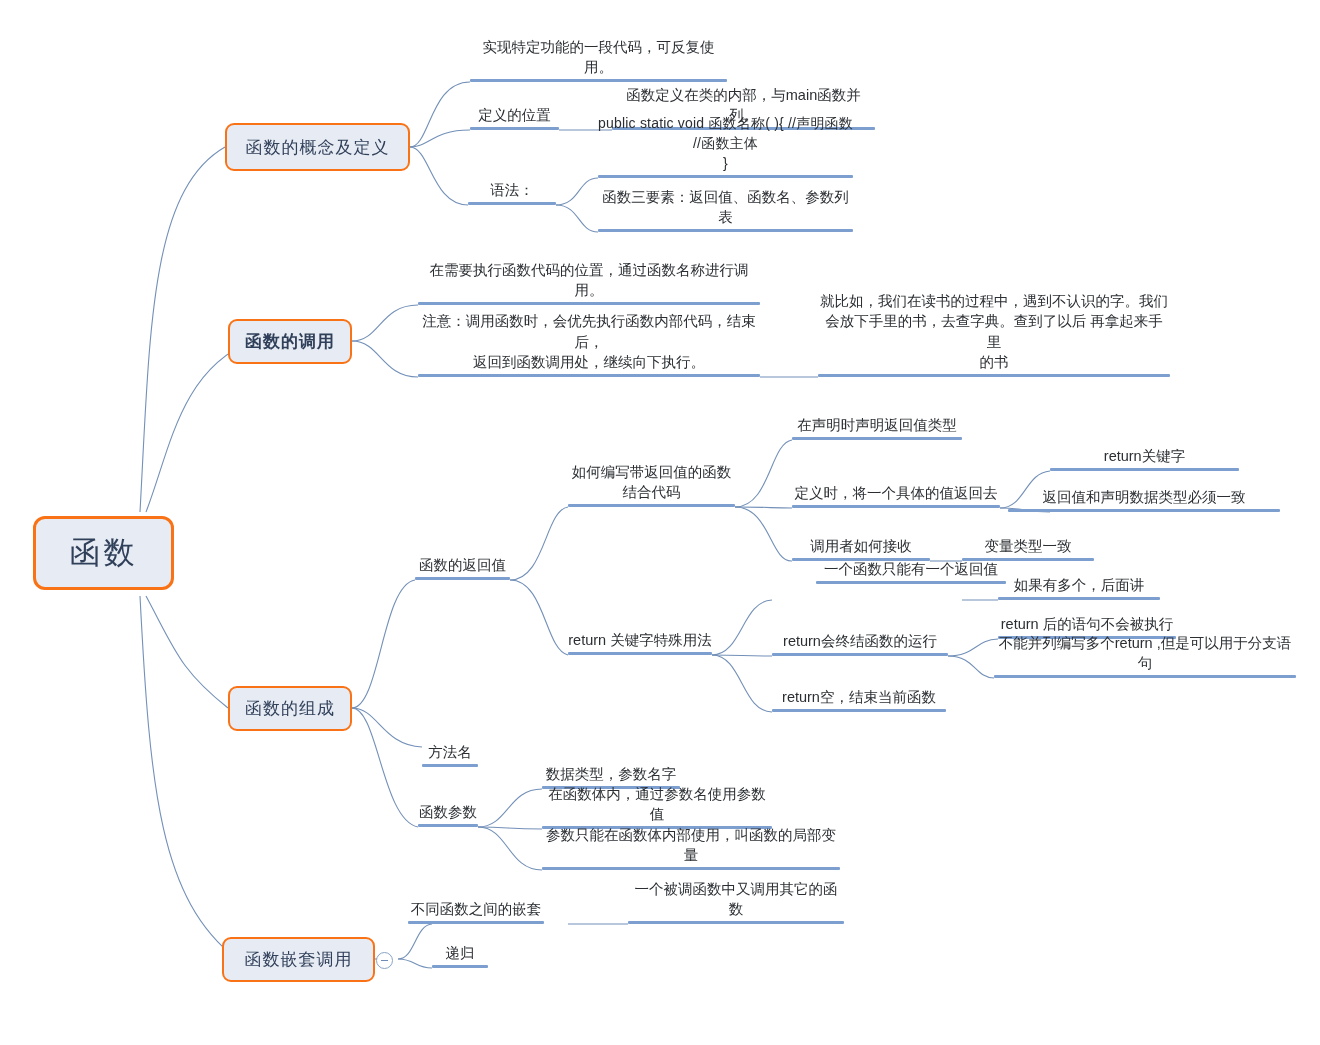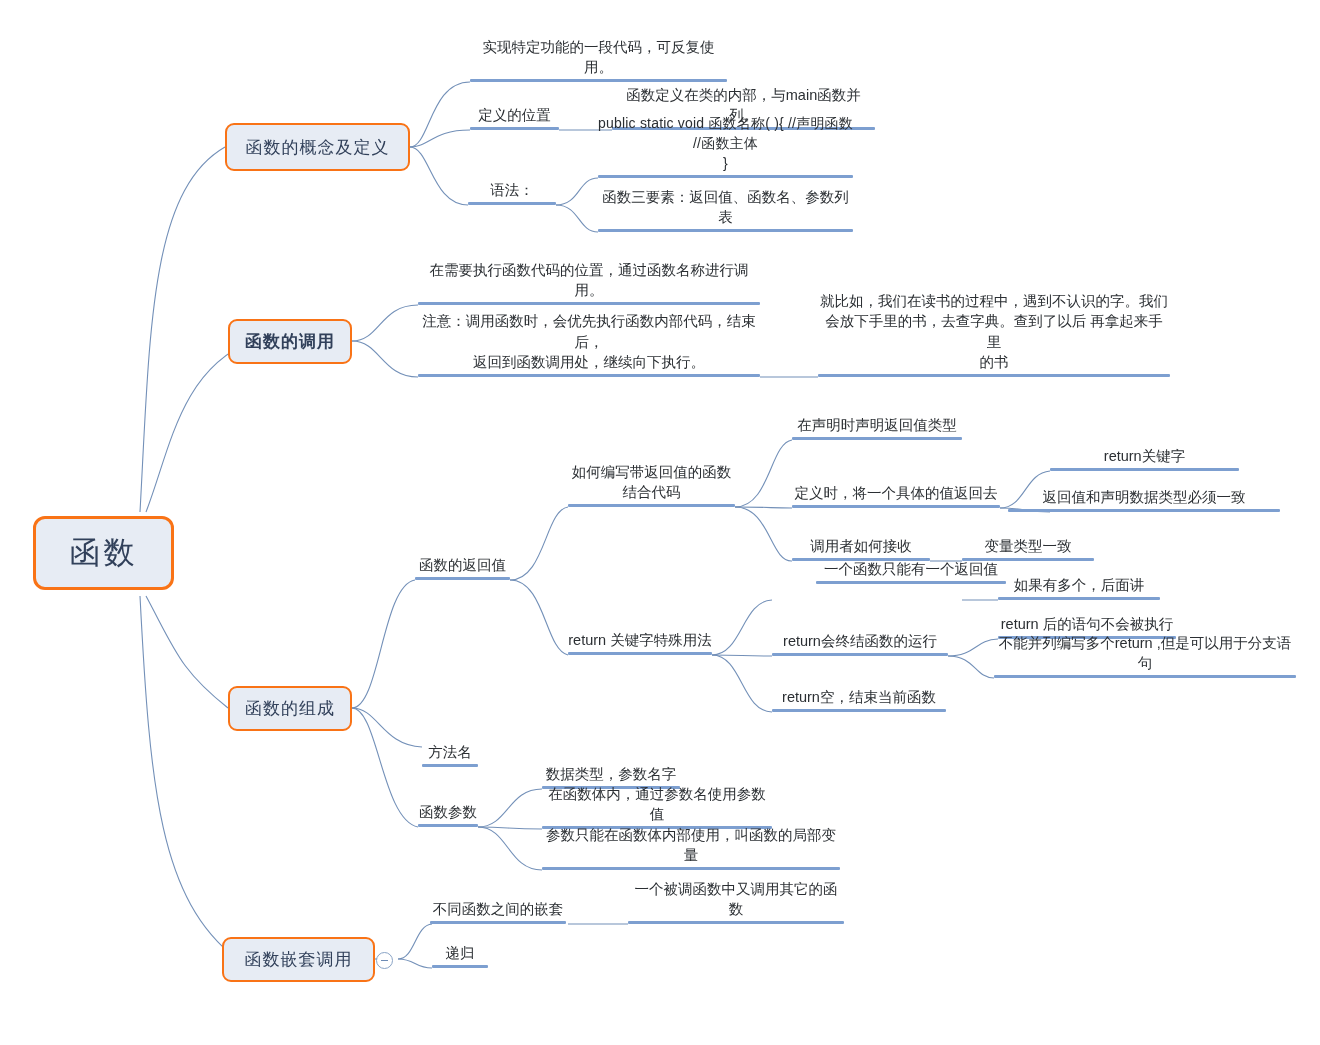--- a/index.html
+++ b/index.html
@@ -275,21 +275,21 @@
   <div class="unode" style="left:542px;top:791px;width:230px;height:38px;">
     <span class="txt">在函数体内，通过参数名使用参数值</span>
     <span class="bar"></span>
   </div>
 
   <div class="unode" style="left:542px;top:832px;width:298px;height:38px;">
     <span class="txt">参数只能在函数体内部使用，叫函数的局部变量</span>
     <span class="bar"></span>
   </div>
 
-  <div class="unode" style="left:430px;top:886px;width:136px;height:38px;">
+  <div class="unode" style="left:408px;top:886px;width:136px;height:38px;">
     <span class="txt">不同函数之间的嵌套</span>
     <span class="bar"></span>
   </div>
 
   <div class="unode" style="left:628px;top:886px;width:216px;height:38px;">
     <span class="txt">一个被调函数中又调用其它的函数</span>
     <span class="bar"></span>
   </div>
 
   <div class="unode" style="left:432px;top:930px;width:56px;height:38px;">

